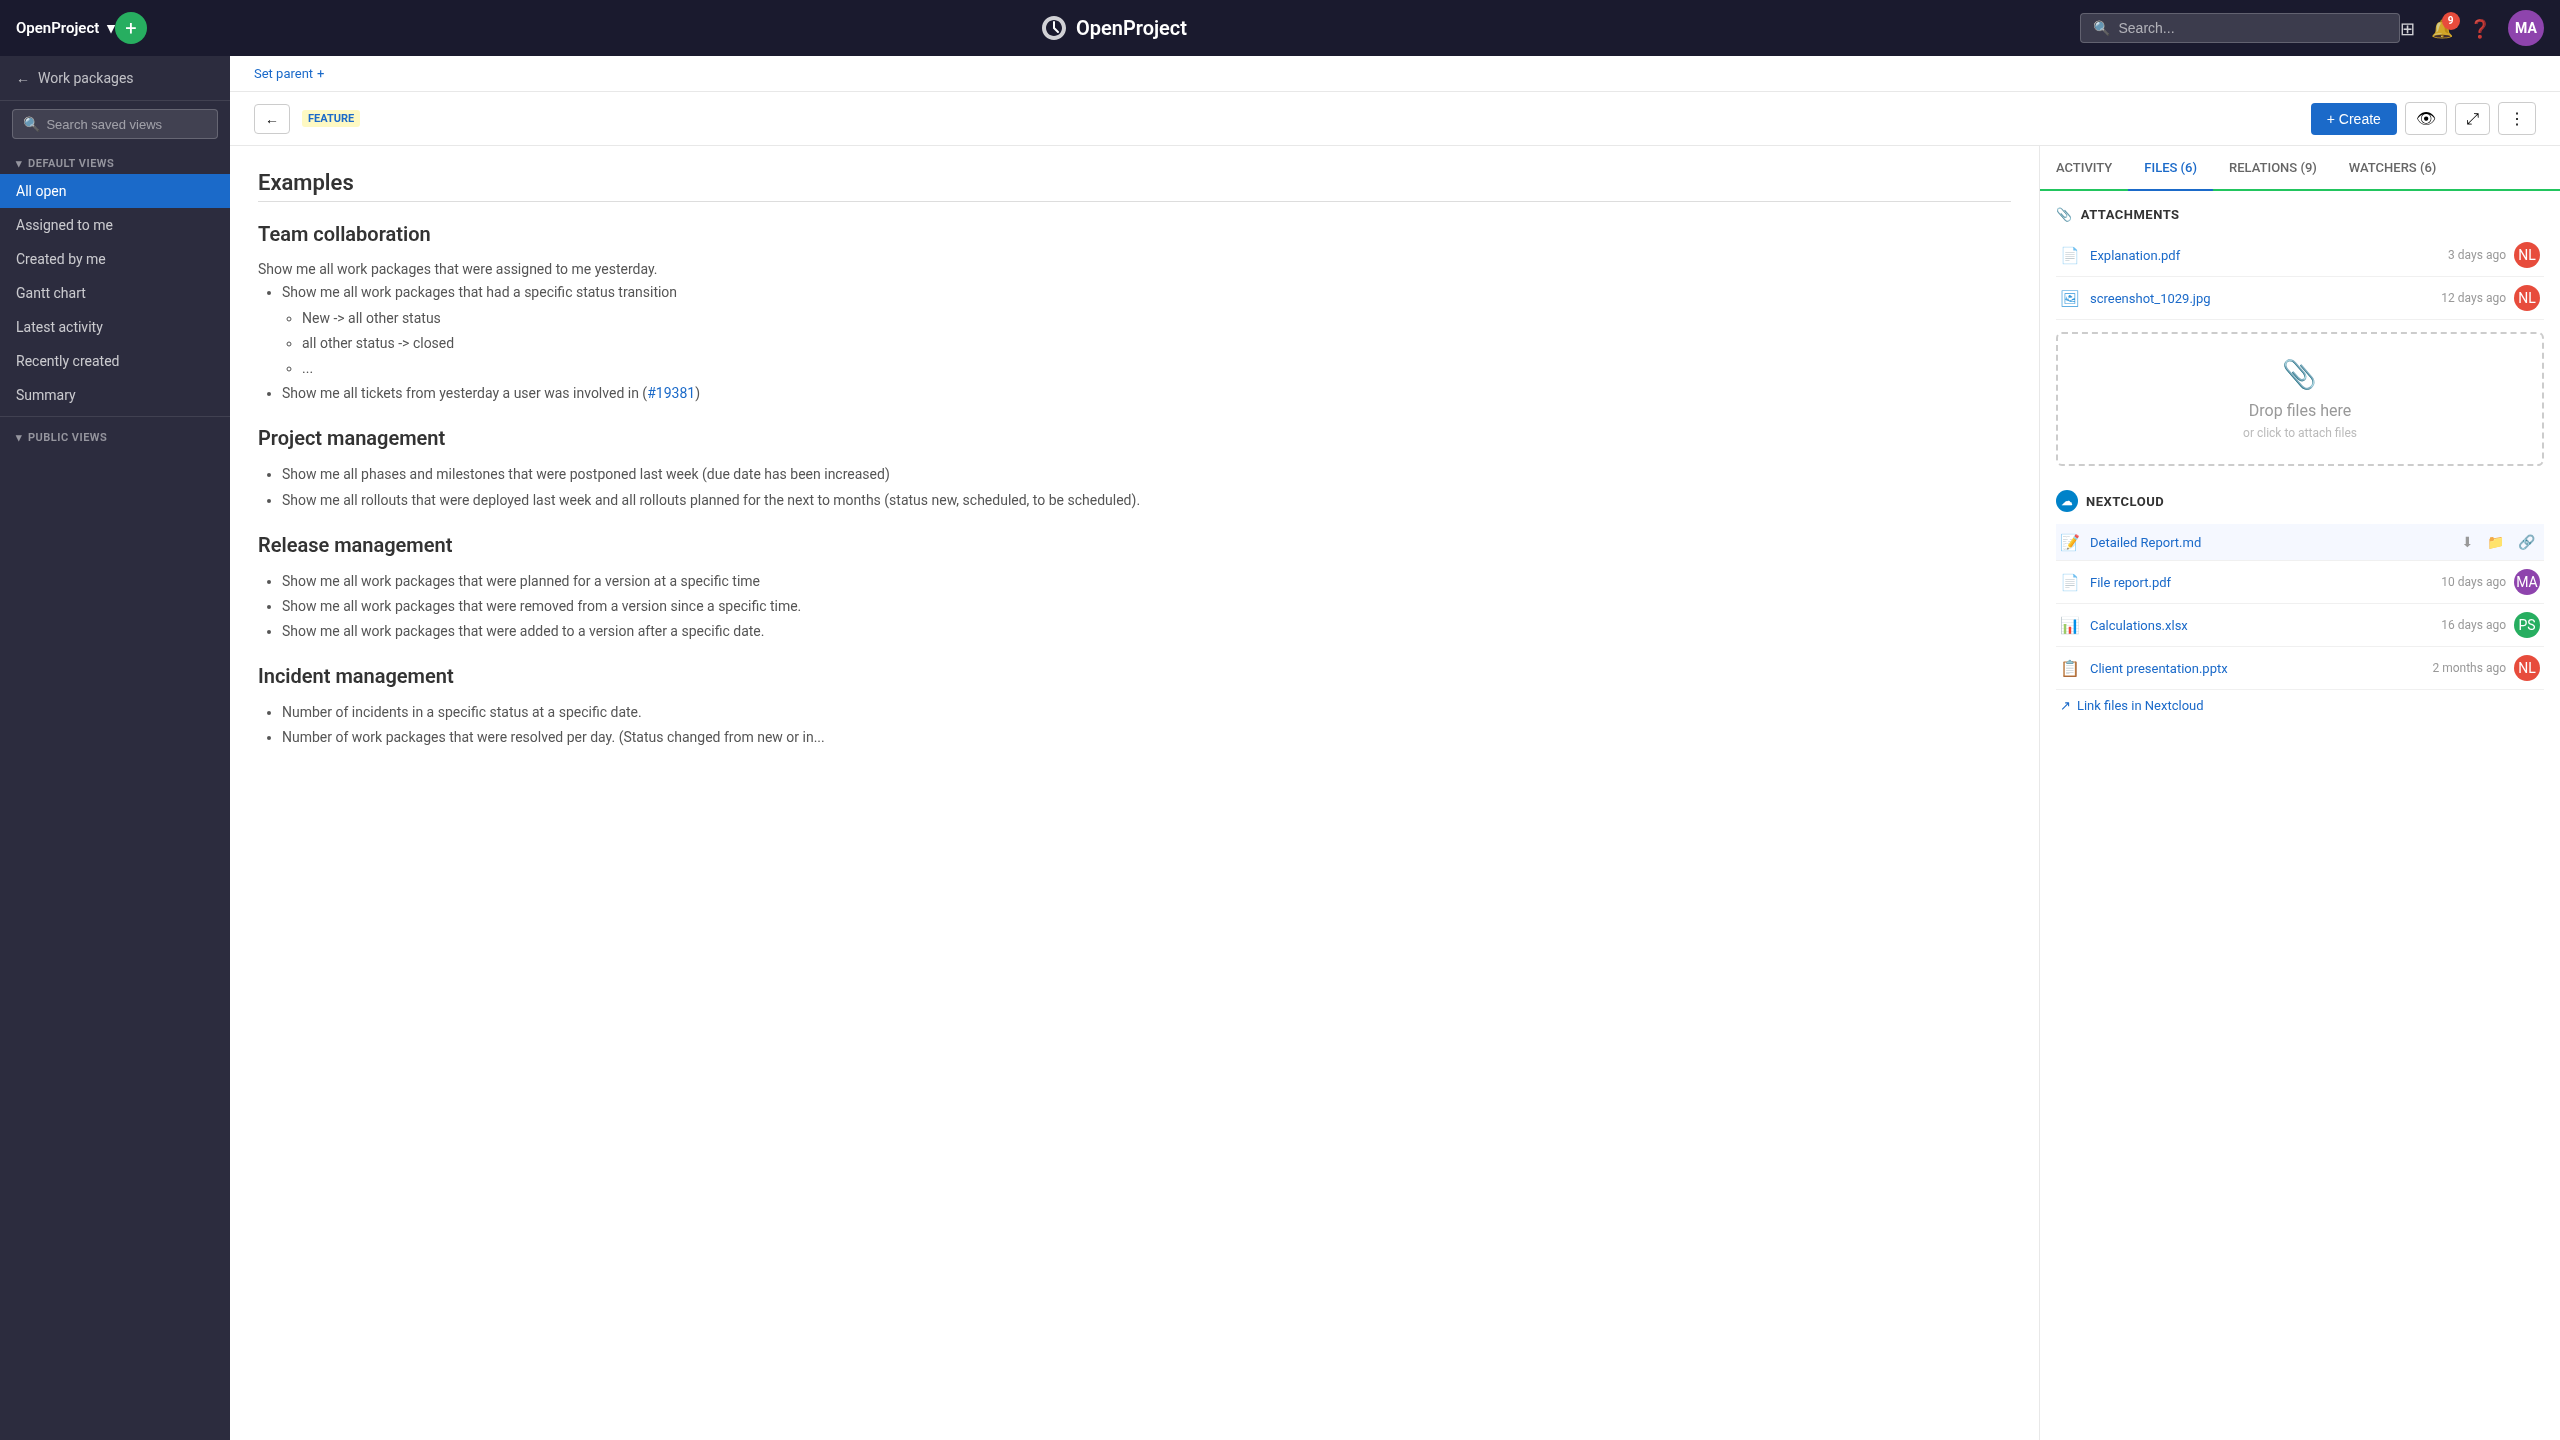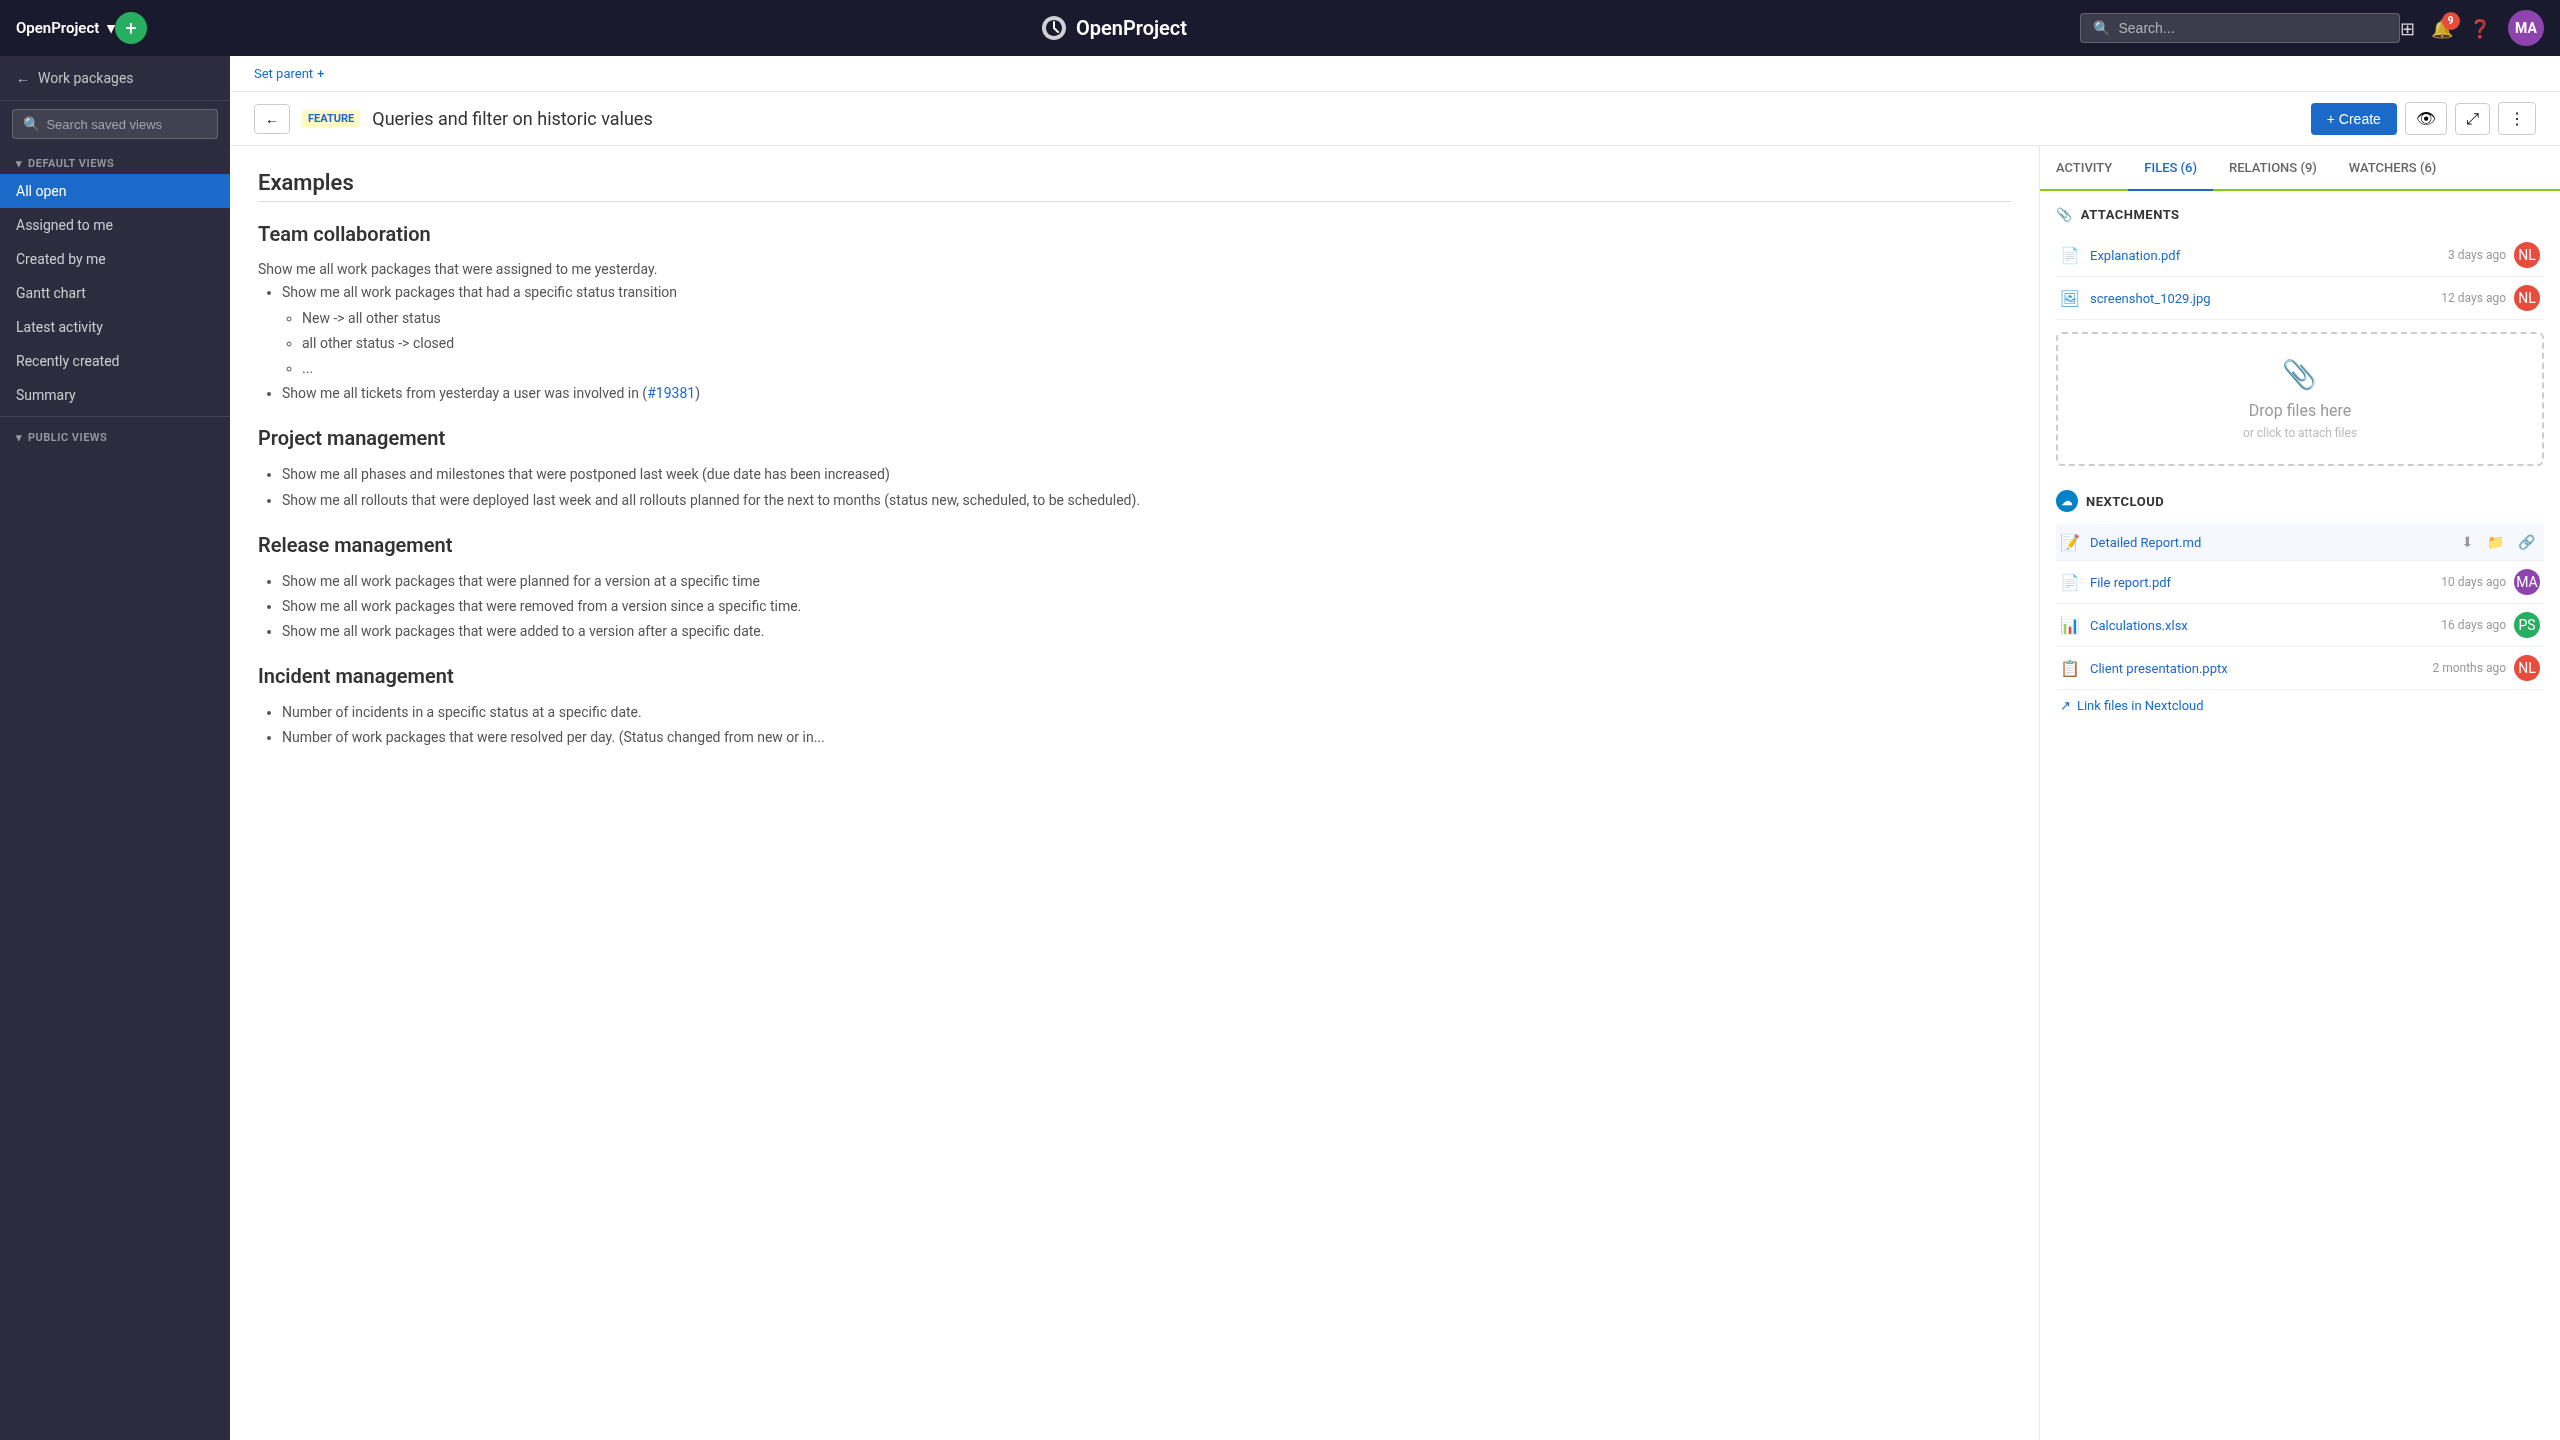--- a/index.html
+++ b/index.html
@@ -67,21 +67,21 @@
     .section-divider { border: none; border-top: 1px solid #ddd; margin-bottom: 20px; }
     .content-heading { font-size: 20px; font-weight: 600; color: #333; margin: 20px 0 12px; }
     .content-text { color: #555; font-size: 14px; line-height: 1.6; }
     .content-list { list-style: disc; padding-left: 24px; margin-bottom: 12px; }
     .content-list li { color: #555; font-size: 14px; line-height: 1.8; }
     .content-list ul { list-style: circle; padding-left: 20px; }
     .content-link { color: #1b6ac9; text-decoration: none; }
 
     
     .right-panel { width: 520px; flex-shrink: 0; display: flex; flex-direction: column; overflow: hidden; }
-    .tabs-bar { display: flex; border-bottom: 2px solid #84cc16; background: white; }
+    .tabs-bar { display: flex; border-bottom: 2px solid #22c55e; background: white; }
     .tab { padding: 14px 16px; font-size: 13px; font-weight: 500; color: #666; cursor: pointer; border-bottom: 2px solid transparent; margin-bottom: -2px; white-space: nowrap; }
     .tab.active { color: #1b6ac9; border-bottom-color: #1b6ac9; }
     .right-panel-content { flex: 1; overflow-y: auto; padding: 16px; }
 
     
     .section-block { margin-bottom: 24px; }
     .section-block-title { font-size: 13px; font-weight: 700; color: #333; text-transform: uppercase; letter-spacing: 0.5px; margin-bottom: 12px; display: flex; align-items: center; gap: 8px; }
     .file-item { display: flex; align-items: center; padding: 8px 4px; border-bottom: 1px solid #f0f0f0; gap: 10px; }
     .file-icon { width: 20px; height: 20px; flex-shrink: 0; display: flex; align-items: center; justify-content: center; font-size: 16px; }
     .file-icon.pdf { color: #e74c3c; }
@@ -196,21 +196,20 @@
         <span>Set parent</span>
         <span>+</span>
       </span>
     </div>
 
     <div class="wp-header">
       <button class="wp-back-btn">
         <span>←</span>
       </button>
       <span class="wp-feature-badge">FEATURE</span>
-      <span class="wp-title">Queries and filter on historic values</span>
       <div class="wp-actions">
         <button class="create-btn">
           <span>+ Create</span>
         </button>
         <button class="icon-btn">
           <span>👁</span>
         </button>
         <button class="icon-btn">
           <span>⤢</span>
         </button>

